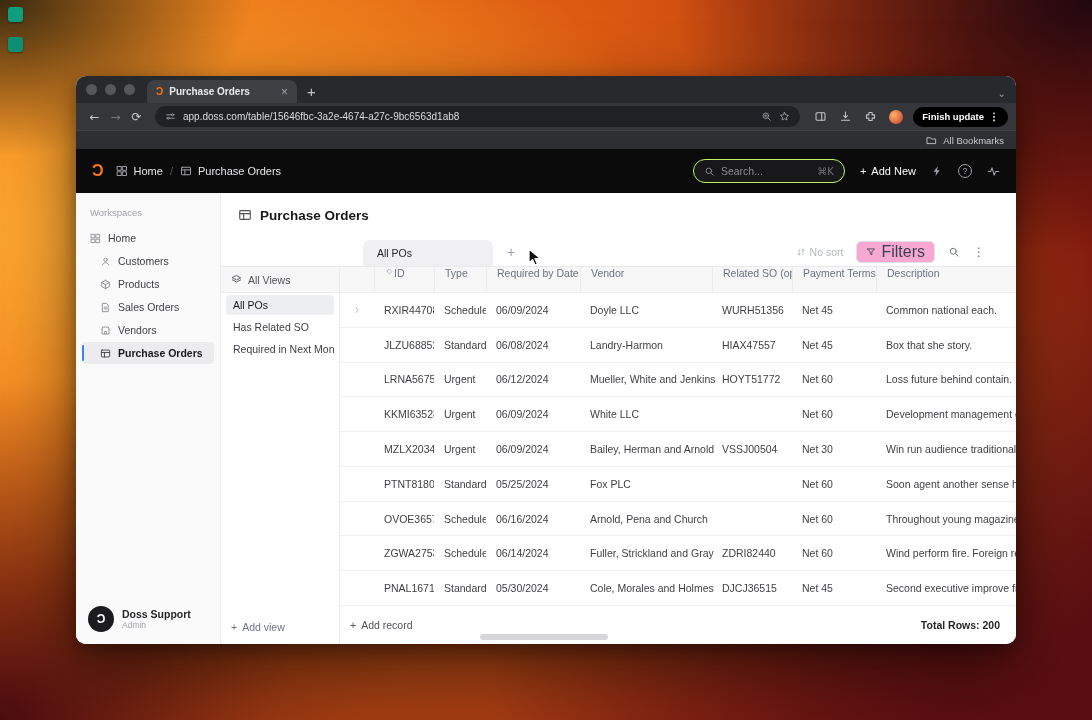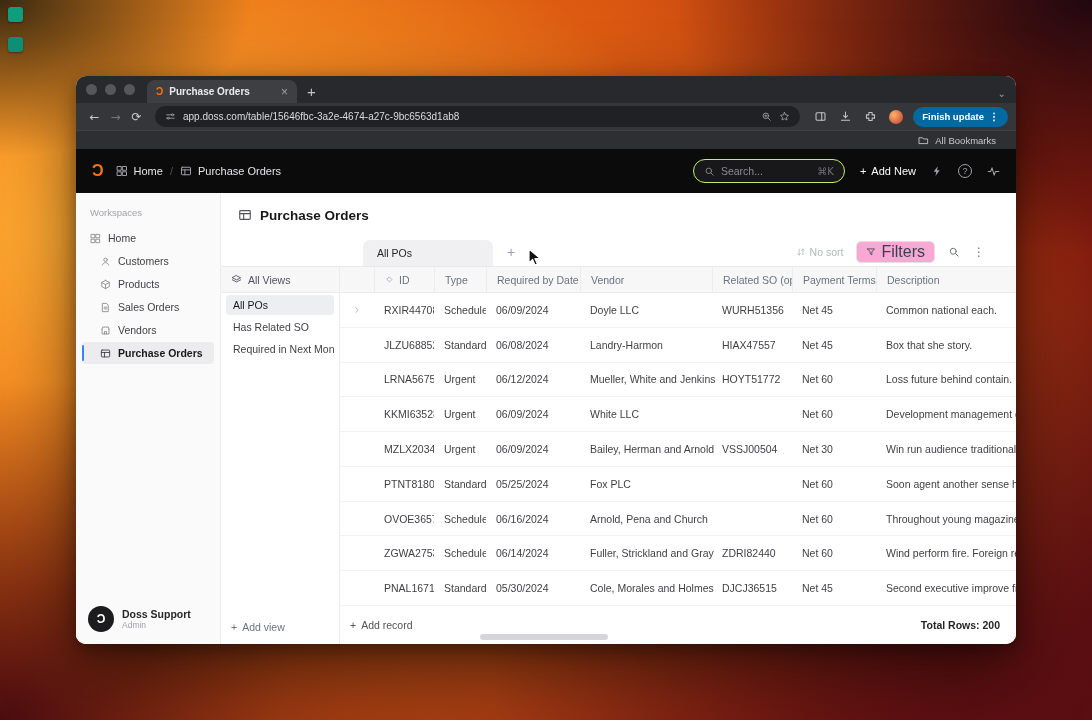--- a/index.html
+++ b/index.html
@@ -45,25 +45,25 @@
 
   
   .toolbar { height:27px; background:#35363a; display:flex; align-items:center; padding:0 8px; flex:0 0 auto; }
   .nav-btn { width:21px; color:#c6c9cd; font-size:12px; text-align:center; font-family:"DejaVu Sans", sans-serif; }
   .nav-btn.dim { color:#76787d; }
   .omnibox { flex:1; height:21px; margin:0 8px; background:#202124; border-radius:11px; display:flex; align-items:center; gap:7px; padding:0 10px; min-width:0; }
   .url { flex:1; color:#dadce0; font-size:10px; white-space:nowrap; overflow:hidden; }
   .omni-ic { color:#9aa0a6; }
   .tb-ic { color:#c0c3c7; margin:0 6px; }
   .profile-avatar { width:14px; height:14px; border-radius:50%; background:radial-gradient(circle at 35% 35%, #ffb36b, #c0392b); margin:0 6px; }
-  .update-btn { height:20px; border-radius:10px; background:#0369a1; color:#fff; font-size:9.5px; font-weight:600; display:flex; align-items:center; gap:5px; padding:0 9px; margin-left:4px; }
+  .update-btn { height:20px; border-radius:10px; background:#000000; color:#fff; font-size:9.5px; font-weight:600; display:flex; align-items:center; gap:5px; padding:0 9px; margin-left:4px; }
   .update-kebab { font-size:10px; }
 
   
-  .bookmarksbar { height:19px; background:#2e2f33; border-top:1px solid #404146; display:flex; align-items:center; justify-content:flex-end; gap:6px; padding:0 20px; color:#c6c9cd; font-size:9.5px; flex:0 0 auto; }
+  .bookmarksbar { height:19px; background:#2e2f33; border-top:1px solid #404146; display:flex; align-items:center; justify-content:flex-end; gap:6px; padding:0 12px; color:#c6c9cd; font-size:9.5px; flex:0 0 auto; }
 
   
   .app { flex:1; display:flex; flex-direction:column; background:#fff; min-height:0; }
   .app-header { height:44px; background:#0b0b0c; display:flex; align-items:center; padding:0 16px; flex:0 0 auto; }
   .logo { color:#f97316; font-weight:700; font-size:16px; margin-right:12px; }
   .crumb { display:flex; align-items:center; gap:6px; color:#e4e4e7; font-size:11px; }
   .crumb .ci { color:#a1a1aa; }
   .slash { color:#52525b; margin:0 7px; font-size:11px; }
   .header-right { margin-left:auto; display:flex; align-items:center; gap:15px; }
   .search-pill { width:152px; height:24px; background:#18181b; border:1px solid #bef264; border-radius:13px; display:flex; align-items:center; gap:6px; padding:0 10px; color:#8b8b92; font-size:10.5px; }
@@ -106,21 +106,21 @@
   
   .table-region { flex:1; display:flex; min-height:0; position:relative; }
   .views { width:119px; border-right:1px solid #ececec; display:flex; flex-direction:column; flex:0 0 auto; }
   .views-header { height:26px; background:#f7f7f8; border-bottom:1px solid #ececec; display:flex; align-items:center; gap:6px; padding:0 10px; font-size:10.5px; color:#52525b; flex:0 0 auto; }
   .view-item { margin:2px 5px 0; padding:4px 7px; border-radius:4px; font-size:10.5px; color:#3f3f46; white-space:nowrap; overflow:hidden; }
   .view-item.selected { background:#eceef1; color:#18181b; }
   .views-footer { margin-top:auto; display:flex; align-items:center; gap:5px; padding:11px 10px; font-size:10.5px; color:#6b7280; }
 
   .grid { flex:1; display:flex; flex-direction:column; min-width:0; --cols:34px 60px 52px 94px 132px 80px 84px minmax(0,1fr); }
   .thead { display:grid; grid-template-columns:var(--cols); height:26px; background:#f7f7f8; border-bottom:1px solid #ececec; flex:0 0 auto; }
-  .th { display:flex; align-items:center; gap:5px; padding:0 10px; font-size:10.5px; color:#6b7280; border-left:1px solid #ececec; white-space:nowrap; overflow:hidden; }
+  .th { display:flex; padding:0 10px; font-size:10.5px; color:#6b7280; border-left:1px solid #ececec; white-space:nowrap; overflow:hidden; }
   .th:first-child { border-left:none; }
   .key-ic { color:#9ca3af; }
   .tr { display:grid; grid-template-columns:var(--cols); height:35px; align-items:center; border-bottom:1px solid #f2f2f3; }
   .td { padding:0 10px; font-size:10.5px; color:#3f3f46; white-space:nowrap; overflow:hidden; }
   .td.expander { display:flex; justify-content:center; color:#9ca3af; padding:0; }
   .td.vendor { overflow:visible; }
   .grid-footer { margin-top:auto; display:flex; align-items:center; height:38px; padding:0 16px 0 10px; flex:0 0 auto; }
   .add-record { display:flex; align-items:center; gap:5px; font-size:10.5px; color:#52525b; }
   .total-rows { margin-left:auto; font-size:10.5px; color:#27272a; font-weight:600; }
   .h-scrollbar { position:absolute; left:259px; bottom:4px; width:128px; height:6px; border-radius:3px; background:#d6d6d8; }

